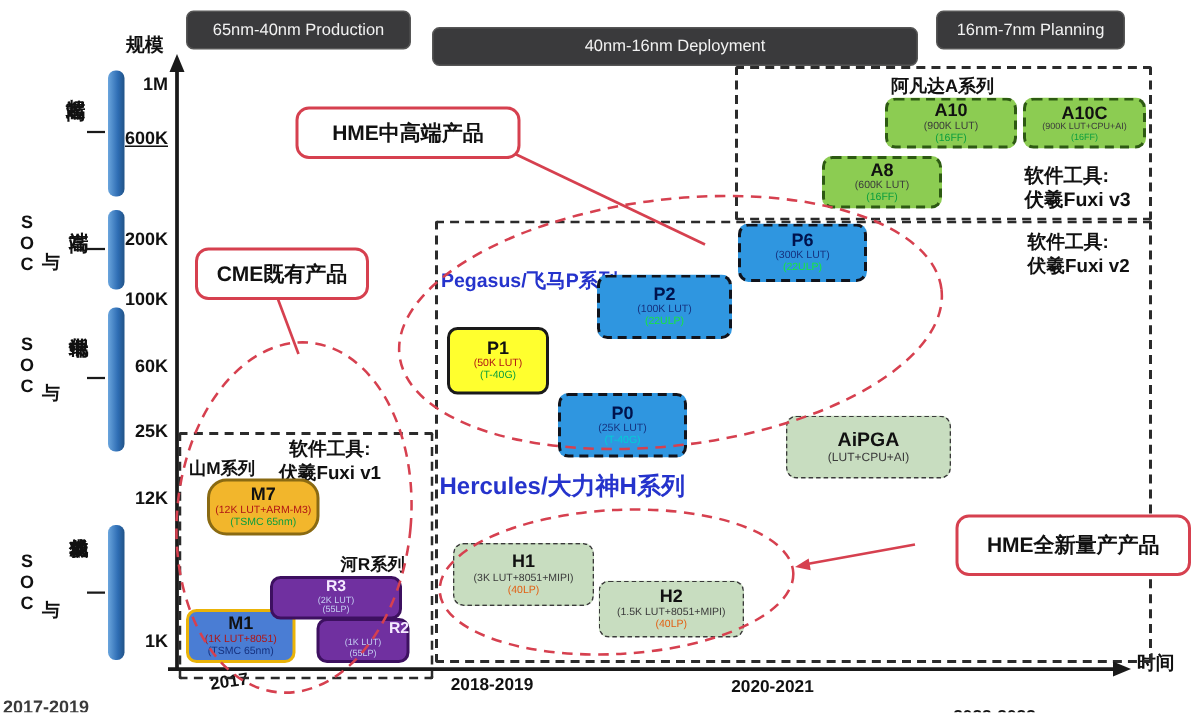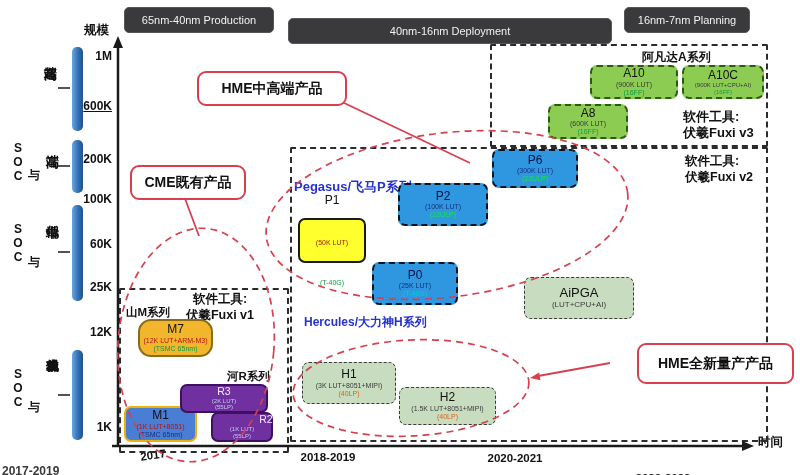--- a/index.html
+++ b/index.html
@@ -13,24 +13,24 @@
   .xtick{position:absolute;font-size:11.5px;font-weight:bold;text-align:center;width:70px;}
   .axtitle{position:absolute;font-size:12.5px;font-weight:bold;}
   
   .cbar{position:absolute;width:11px;border-radius:5px;background:linear-gradient(90deg,#6aa5dd,#2e6db4 60%,#215387);}
   .vtx{position:absolute;writing-mode:vertical-rl;text-orientation:upright;font-weight:bold;line-height:1;}
   
   .zone{position:absolute;border:2px dashed #2b2b2b;border-radius:2px;}
   
   .box{position:absolute;border-radius:7px;display:flex;flex-direction:column;align-items:center;
        justify-content:center;line-height:1.12;text-align:center;box-sizing:border-box;}
-  .box .nm{font-weight:normal;font-size:12px;}
+  .box .nm{font-weight:bold;font-size:12px;}
   .box .sp,.box .nd{font-size:7px;white-space:nowrap;}
   .yellow{background:#f2b62c;border:2px solid #8a6a12;}
-  .bright-yellow{background:#ffff2e;border:2px solid #1a1a1a;gap:32px;}
+  .bright-yellow{background:#ffff2e;border:2px solid #1a1a1a;}
   .bluebox{background:#4a7dd4;border:2px solid #eab308;}
   .purple{background:#7030a0;border:2px solid #3d1060;color:#f5eaff;}
   .bdash{background:#2f96e0;border:2px dashed #10131c;}
   .bdash .nm{color:#00134d;}
   .gdash{background:#8ccc52;border:2px dashed #2d5a12;}
   .pdash{background:#c8ddc0;border:1.8px dashed #3a3a3a;}
   .sp-red{color:#b01515}.sp-blue{color:#16327f}.sp-dark{color:#3a3a3a}.sp-lav{color:#c4cdf2}
   .nd-green{color:#0b9e3e}.nd-cyan{color:#00cfd6}.nd-orange{color:#e25f12}
   .nd-blue{color:#16327f}.nd-lav{color:#c4cdf2}.nd-bgreen{color:#17e83c}
   
@@ -50,21 +50,21 @@
 <div id="stage">
 
   <div class="stagebtn" style="left:124px;top:7px;width:148px;">65nm-40nm Production</div>
   <div class="stagebtn" style="left:288px;top:7px;width:322px;margin-top:11px;">40nm-16nm Deployment</div>
   <div class="stagebtn" style="left:624px;top:7px;width:124px;">16nm-7nm Planning</div>
 
   <div class="axtitle" style="left:84px;top:22px;">规模</div>
   <div class="axtitle" style="left:758px;top:434px;">时间</div>
 
   <div class="ytick" style="top:49px;">1M</div>
-  <div class="ytick" style="top:99px;text-decoration:underline;">600K</div>
+  <div class="ytick" style="top:85px;text-decoration:underline;">600K</div>
   <div class="ytick" style="top:152px;">200K</div>
   <div class="ytick" style="top:192px;">100K</div>
   <div class="ytick" style="top:237px;">60K</div>
   <div class="ytick" style="top:280px;">25K</div>
   <div class="ytick" style="top:325px;">12K</div>
   <div class="ytick" style="top:420px;">1K</div>
 
   <div class="xtick" style="left:118px;top:449px;transform:rotate(-8deg);">2017</div>
   <div class="xtick" style="left:293px;top:451px;">2018-2019</div>
   <div class="xtick" style="left:480px;top:452px;">2020-2021</div>
@@ -103,22 +103,22 @@
     <div>伏羲Fuxi v3</div>
   </div>
   <div class="tool" style="left:685px;top:154px;font-size:12.5px;">
     <div>软件工具:</div>
     <div>伏羲Fuxi v2</div>
   </div>
 
   <div class="slab" style="left:126px;top:305px;font-size:11.5px;">山M系列</div>
   <div class="slab" style="left:227px;top:369px;font-size:11.5px;">河R系列</div>
   <div class="slab blue-lab" style="left:294px;top:178px;font-size:13px;">Pegasus/飞马P系列</div>
-  <div class="slab blue-lab" style="left:304px;top:314px;font-size:12px;">Hercules/大力神H系列</div>
-  <div class="slab" style="left:594px;top:49px;font-size:12px;margin-left:48px;">阿凡达A系列</div>
+  <div class="slab blue-lab" style="left:293px;top:314px;font-size:16px;">Hercules/大力神H系列</div>
+  <div class="slab" style="left:594px;top:49px;font-size:12px;">阿凡达A系列</div>
 
   <div class="box yellow" style="left:138px;top:319px;width:75px;height:38px;border-radius:13px;">
     <span class="nm">M7</span>
     <span class="sp sp-red">(12K LUT+ARM-M3)</span>
     <span class="nd nd-green">(TSMC 65nm)</span>
   </div>
   <div class="box bluebox" style="left:124px;top:406px;width:73px;height:36px;">
     <span class="nm">M1</span>
     <span class="sp sp-red">(1K LUT+8051)</span>
     <span class="nd nd-blue">(TSMC 65nm)</span>

